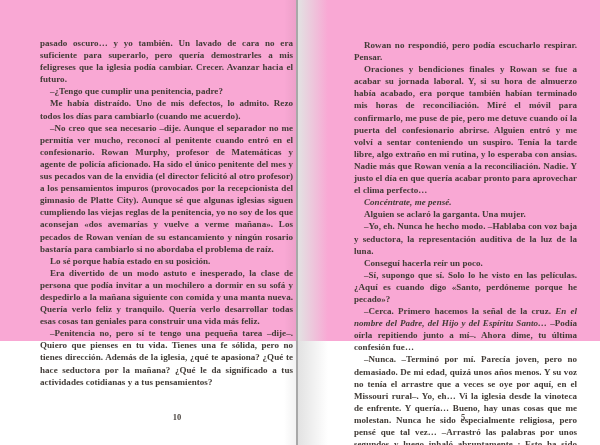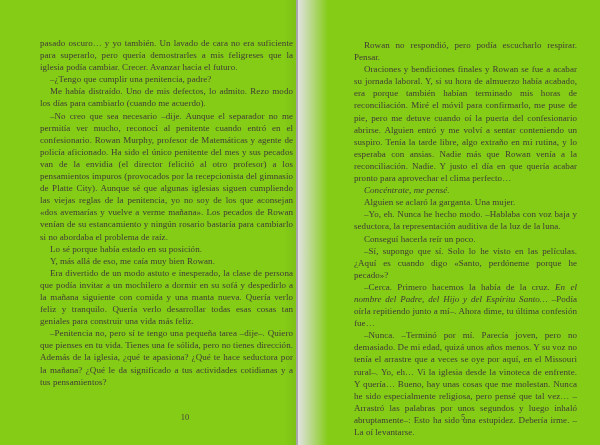--- a/index.html
+++ b/index.html
@@ -6,24 +6,25 @@
     margin: 0;
     padding: 0;
     width: 600px;
     height: 445px;
     background: #ffffff;
     overflow: hidden;
   }
   .spread {
     position: relative;
     width: 600px;
-    height: 445px;
-    background: #84cc16;
+    height: 341px;
+    background: #f9a8d4;
     font-family: "Liberation Serif", serif;
     color: #413b36;
+    font-weight: bold;
   }
   .gutter-shade-left {
     position: absolute;
     top: 0;
     left: 284px;
     width: 12px;
     height: 445px;
     background: linear-gradient(to right, rgba(0,0,0,0), rgba(0,0,0,0.05));
   }
   .gutter-line {
@@ -66,54 +67,53 @@
   .page-text p.indent { text-indent: 10px; }
   .page-text .italic { font-style: italic; }
   .page-number {
     position: absolute;
     top: 412px;
     width: 30px;
     text-align: center;
     font-size: 8.5px;
     color: #4a443f;
   }
-  .page-left  .page-number { left: 130px; }
+  .page-left  .page-number { left: 122px; }
   .page-right .page-number { left: 94px; }
 </style>
 </head>
 <body>
 
 <div class="spread">
 
   <div class="gutter-shade-left"></div>
   <div class="gutter-line"></div>
   <div class="gutter-shade-right"></div>
 
   <div class="page page-left">
     <div class="page-text">
         <p class=""><span>pasado oscuro… y yo también. Un lavado de cara no era suficiente para superarlo, pero quería demostrarles a mis feligreses que la iglesia podía cambiar. Crecer. Avanzar hacia el futuro.</span></p>
         <p class="indent"><span>–¿Tengo que cumplir una penitencia, padre?</span></p>
-        <p class="indent"><span>Me había distraído. Uno de mis defectos, lo admito. Rezo modo los días para cambiarlo (cuando me acuerdo).</span></p>
+        <p class="indent"><span>Me había distraído. Uno de mis defectos, lo admito. Rezo todos los días para cambiarlo (cuando me acuerdo).</span></p>
         <p class="indent"><span>–No creo que sea necesario –dije. Aunque el separador no me permitía ver mucho, reconocí al penitente cuando entró en el confesionario. Rowan Murphy, profesor de Matemáticas y agente de policía aficionado. Ha sido el único penitente del mes y sus pecados van de la envidia (el director felicitó al otro profesor) a los pensamientos impuros (provocados por la recepcionista del gimnasio de Platte City). Aunque sé que algunas iglesias siguen cumpliendo las viejas reglas de la penitencia, yo no soy de los que aconsejan «dos avemarías y vuelve a verme mañana». Los pecados de Rowan venían de su estancamiento y ningún rosario bastaría para cambiarlo si no abordaba el problema de raíz.</span></p>
         <p class="indent"><span>Lo sé porque había estado en su posición.</span></p>
-        <p class="indent"><span>Y, más allá de eso, me caía muy bien Rowan.</span></p>
         <p class="indent"><span>Era divertido de un modo astuto e inesperado, la clase de persona que podía invitar a un mochilero a dormir en su sofá y despedirlo a la mañana siguiente con comida y una manta nueva. Quería verlo feliz y tranquilo. Quería verlo desarrollar todas esas cosas tan geniales para construir una vida más feliz.</span></p>
         <p class="indent"><span>–Penitencia no, pero sí te tengo una pequeña tarea –dije–. Quiero que pienses en tu vida. Tienes una fe sólida, pero no tienes dirección. Además de la iglesia, ¿qué te apasiona? ¿Qué te hace seductora por la mañana? ¿Qué le da significado a tus actividades cotidianas y a tus pensamientos?</span></p>
       </div>
     <div class="page-number">10</div>
   </div>
 
   <div class="page page-right">
     <div class="page-text">
         <p class="indent"><span>Rowan no respondió, pero podía escucharlo respirar. Pensar.</span></p>
         <p class="indent"><span>Oraciones y bendiciones finales y Rowan se fue a acabar su jornada laboral. Y, si su hora de almuerzo había acabado, era porque también habían terminado mis horas de reconciliación. Miré el móvil para confirmarlo, me puse de pie, pero me detuve cuando oí la puerta del confesionario abrirse. Alguien entró y me volví a sentar conteniendo un suspiro. Tenía la tarde libre, algo extraño en mi rutina, y lo esperaba con ansias. Nadie más que Rowan venía a la reconciliación. Nadie. Y justo el día en que quería acabar pronto para aprovechar el clima perfecto…</span></p>
         <p class="indent"><span class="italic">Concéntrate, me pensé.</span></p>
         <p class="indent"><span>Alguien se aclaró la garganta. Una mujer.</span></p>
         <p class="indent"><span>–Yo, eh. Nunca he hecho modo. –Hablaba con voz baja y seductora, la representación auditiva de la luz de la luna.</span></p>
         <p class="indent"><span>Conseguí hacerla reír un poco.</span></p>
         <p class="indent"><span>–Sí, supongo que sí. Solo lo he visto en las películas. ¿Aquí es cuando digo «Santo, perdóneme porque he pecado»?</span></p>
-        <p class="indent"><span>–Cerca. Primero hacemos la había de la cruz. </span><span class="italic">En el nombre del Padre, del Hijo y del Espíritu Santo…</span><span> –Podía oírla repitiendo junto a mí–. Ahora dime, tu última confesión fue…</span></p>
+        <p class="indent"><span>–Cerca. Primero hacemos la señal de la cruz. </span><span class="italic">En el nombre del Padre, del Hijo y del Espíritu Santo…</span><span> –Podía oírla repitiendo junto a mí–. Ahora dime, tu última confesión fue…</span></p>
         <p class="indent"><span>–Nunca. –Terminó por mí. Parecía joven, pero no demasiado. De mi edad, quizá unos años menos. Y su voz no tenía el arrastre que a veces se oye por aquí, en el Missouri rural–. Yo, eh… Vi la iglesia desde la vinoteca de enfrente. Y quería… Bueno, hay unas cosas que me molestan. Nunca he sido especialmente religiosa, pero pensé que tal vez… –Arrastró las palabras por unos segundos y luego inhaló abruptamente–: Esto ha sido una estupidez. Debería irme. –La oí levantarse.</span></p>
       </div>
     <div class="page-number">5</div>
   </div>
 
 </div>
 
 </body></html>

